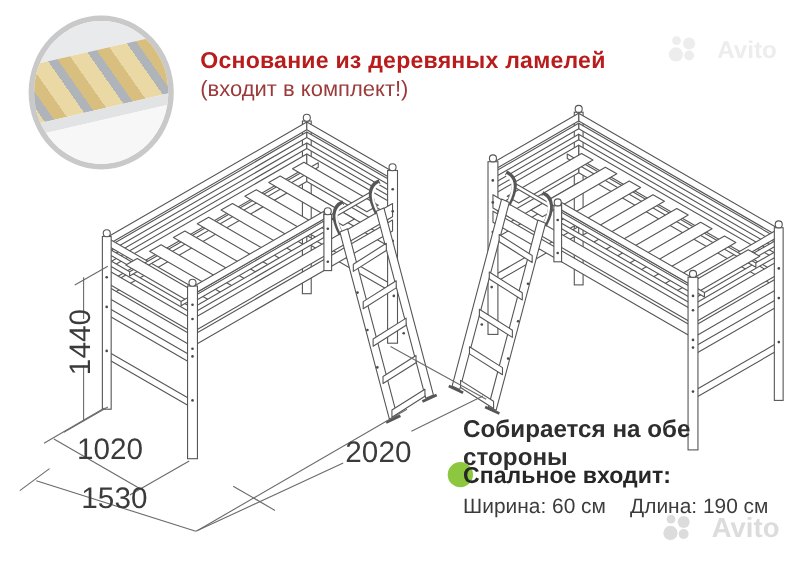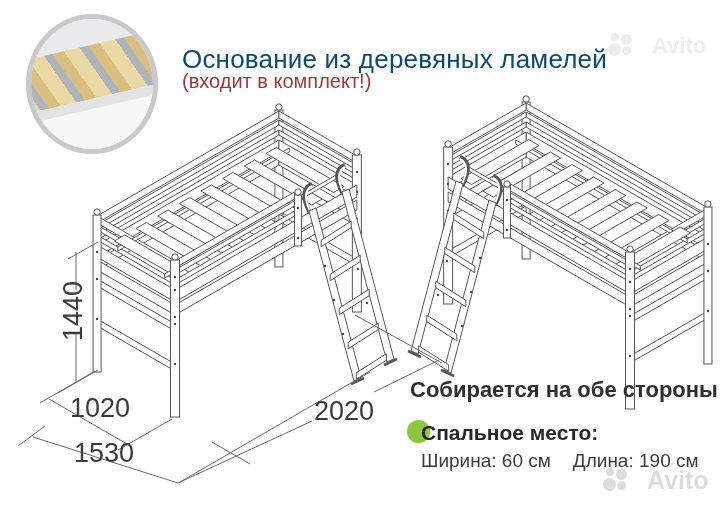--- a/index.html
+++ b/index.html
@@ -13,24 +13,24 @@
   .inset .rot{position:absolute;left:-25%;top:-12%;width:155%;height:135%;
               transform:rotate(-13deg);}
   .rot .sky{height:24%;background:#e9eaeb;}
   .rot .slats{height:30%;
      background:repeating-linear-gradient(68deg,#aeb4ba 0 8px,#d8bf80 8px 19px,#ead9a5 19px 34px);}
   .rot .lip{height:6%;background:#e2e3e4;}
   .rot .fascia{height:26%;background:#f7f7f7;border-bottom:2px solid #dcdcdc;}
   .rot .base{height:20%;background:#ffffff;}
 
   
-  .headline{position:absolute;left:182px;top:44px;font-size:26px;font-weight:400;
-            color:#0c4a6e;letter-spacing:.2px;}
+  .headline{position:absolute;left:182px;top:44px;font-size:21px;font-weight:700;
+            color:#b91c1c;letter-spacing:.2px;}
   .rednote{position:absolute;left:182px;top:70px;font-size:20px;color:#9b3a3a;}
-  .assembly{position:absolute;left:410px;top:377px;font-size:22px;font-weight:700;color:#2e2e2e;}
+  .assembly{position:absolute;left:421px;top:377px;font-size:22px;font-weight:700;color:#2e2e2e;}
   .green-dot{position:absolute;left:407px;top:420px;width:23px;height:23px;
              border-radius:50%;background:#8dc63f;}
   .sleep-title{position:absolute;left:421px;top:421px;font-size:21px;font-weight:700;color:#262626;}
   .sleep-dims{position:absolute;left:421px;top:450px;font-size:19px;color:#3c3c3c;}
   .sleep-dims .len{margin-left:22px;}
 
   
   .wm{position:absolute;display:flex;align-items:center;gap:17px;}
   .wm-top{left:608px;top:32px;color:#ededed;}
   .wm-bottom{left:603px;top:466px;color:#dcdcdc;}
@@ -172,21 +172,21 @@
       <div class="fascia"></div>
       <div class="base"></div>
     </div>
   </div>
 
   <div class="headline">Основание из деревяных ламелей</div>
   <div class="rednote">(входит в комплект!)</div>
 
   <div class="assembly">Собирается на обе стороны</div>
   <div class="green-dot"></div>
-  <div class="sleep-title">Спальное место:</div>
+  <div class="sleep-title">Спальное входит:</div>
   <div class="sleep-dims">
     <span>Ширина: 60 см</span><span class="len">Длина: 190 см</span>
   </div>
 
   <div class="wm wm-top">
     <div class="dots">
       <div class="d d1"></div>
         <div class="d d2"></div>
         <div class="d d3"></div>
         <div class="d d4"></div>

